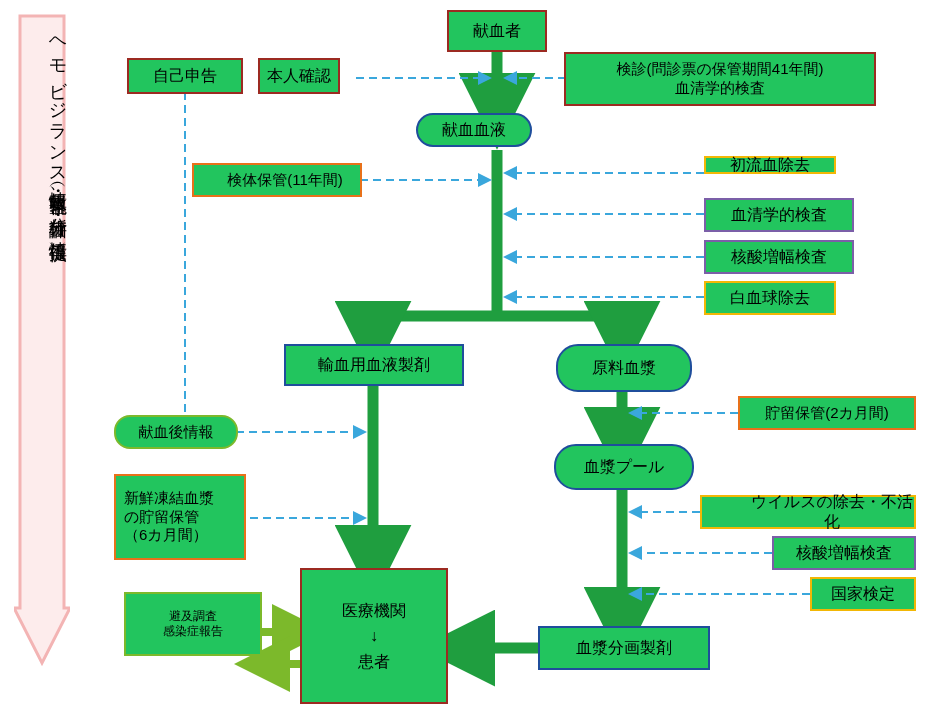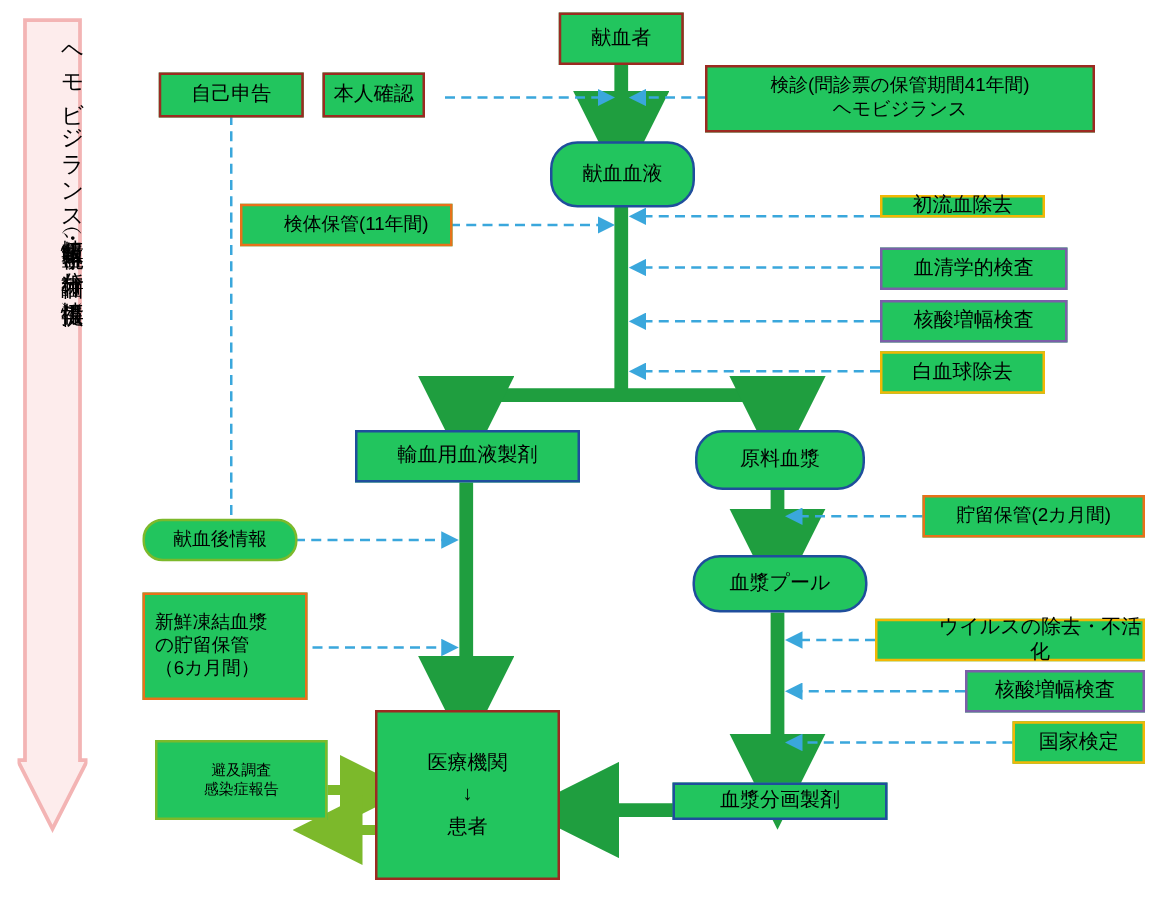--- a/index.html
+++ b/index.html
@@ -159,23 +159,23 @@
     <div class="txt">ヘモビジランス（情報収集・監視、分析・評価、情報提供）</div>
   </div>
 
   <div class="node rect c-darkred" style="left:447px; top:10px; width:100px; height:42px;">献血者</div>
 
   <div class="node rect c-darkred" style="left:127px; top:58px; width:116px; height:36px;">自己申告</div>
 
   <div class="node rect c-darkred" style="left:258px; top:58px; width:82px; height:36px;">本人確認</div>
 
   <div class="node rect c-darkred" style="left:564px; top:52px; width:312px; height:54px; font-size:15px;">検診(問診票の保管期間41年間)
-ヘモビジランス</div>
-
-  <div class="node round c-blue" style="left:440px; top:113px; width:116px; height:53px;">献血血液</div>
+血清学的検査</div>
+
+  <div class="node round c-blue" style="left:416px; top:113px; width:116px; height:34px;">献血血液</div>
 
   <div class="node rect c-orange" style="left:192px; top:163px; width:170px; height:34px; font-size:15px;padding-left:16px;">検体保管(11年間)</div>
 
   <div class="node rect c-yellow" style="left:704px; top:156px; width:132px; height:18px;">初流血除去</div>
 
   <div class="node rect c-purple" style="left:704px; top:198px; width:150px; height:34px;">血清学的検査</div>
 
   <div class="node rect c-purple" style="left:704px; top:240px; width:150px; height:34px;">核酸増幅検査</div>
 
   <div class="node rect c-yellow" style="left:704px; top:281px; width:132px; height:34px;">白血球除去</div>
@@ -193,21 +193,21 @@
   <div class="node rect c-orange" style="left:738px; top:396px; width:178px; height:34px; font-size:15px;">貯留保管(2カ月間)</div>
 
   <div class="node round c-blue" style="left:554px; top:444px; width:140px; height:46px;">血漿プール</div>
 
   <div class="node rect c-yellow" style="left:700px; top:495px; width:216px; height:34px;padding-left:48px;">ウイルスの除去・不活化</div>
 
   <div class="node rect c-purple" style="left:772px; top:536px; width:144px; height:34px;">核酸増幅検査</div>
 
   <div class="node rect c-yellow" style="left:810px; top:577px; width:106px; height:34px;">国家検定</div>
 
-  <div class="node rect c-blue" style="left:538px; top:626px; width:172px; height:30px;">血漿分画製剤</div>
+  <div class="node rect c-blue" style="left:538px; top:626px; width:172px; height:44px;">血漿分画製剤</div>
 
   <div class="node rect c-darkred" style="left:300px; top:568px; width:148px; height:136px; line-height:1.6;">医療機関
 ↓
 患者</div>
 
   <div class="node rect c-green" style="left:124px; top:592px; width:138px; height:64px; font-size:12px;">避及調査
 感染症報告</div>
 
 </div>
 

